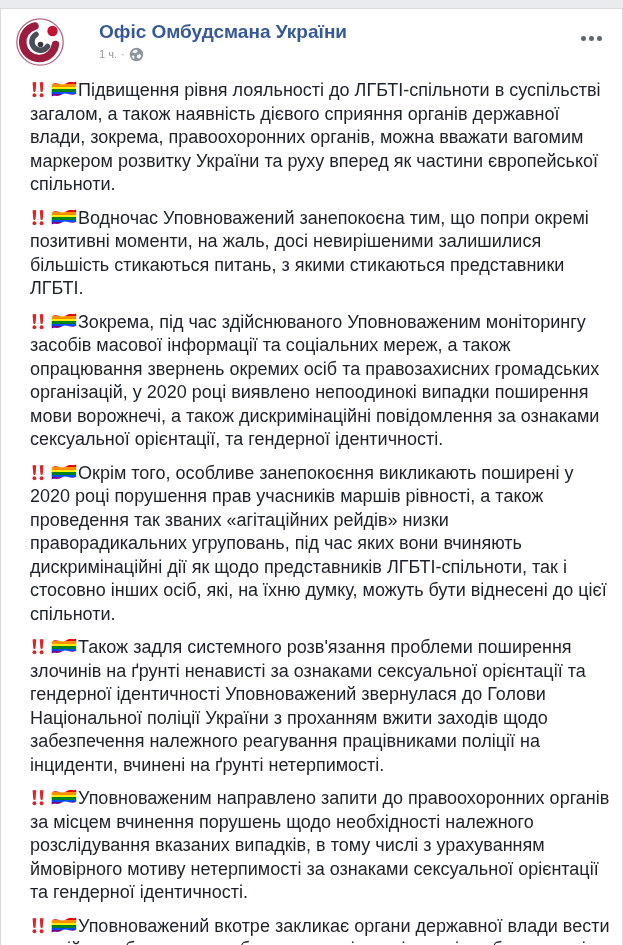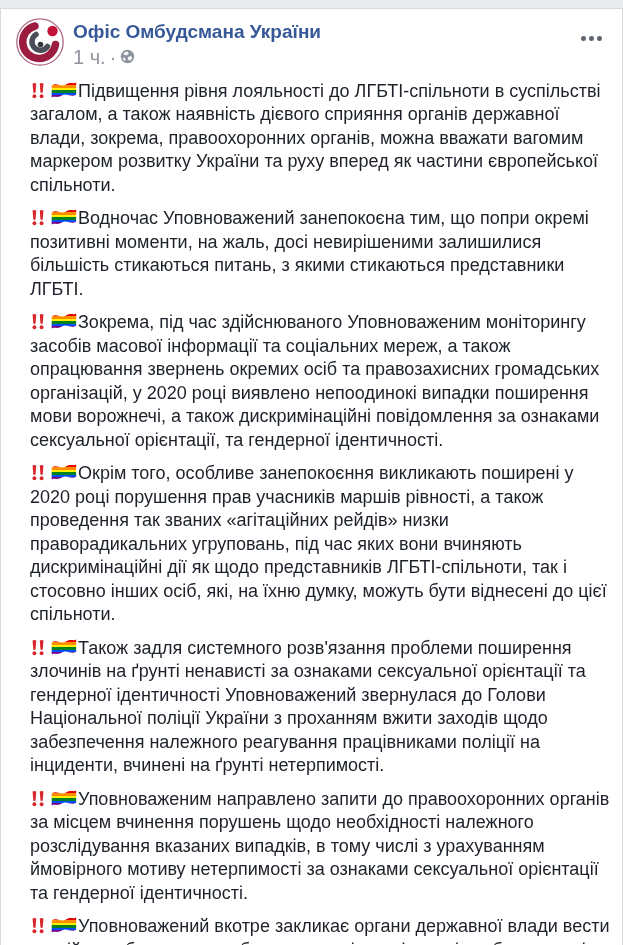--- a/index.html
+++ b/index.html
@@ -15,39 +15,40 @@
     background:#ffffff;
     border:1px solid #d8dade;
     border-bottom:none;
     min-height:960px;
     box-sizing:border-box;
   }
   .post-header {
     display:flex;
     align-items:flex-start;
     padding:9px 12px 2px 15px;
+    gap:26px;
   }
   .avatar-wrap {
     width:48px; height:48px; flex:0 0 48px;
     cursor:pointer;
   }
   .header-text { margin-left:9px; padding-top:3px; }
   .page-name {
     color:#365899;
     font-size:19px;
     font-weight:bold;
     line-height:1.15;
     cursor:pointer;
   }
   .meta-row {
     margin-top:4px;
     display:flex;
     align-items:center;
     color:#90949c;
-    font-size:20px;
+    font-size:11px;
     line-height:1;
   }
   .meta-sep { margin:0 4px; }
   .more-button {
     position:absolute;
     top:23px; right:16px;
     display:flex;
     gap:3.6px;
     padding:4px;
     cursor:pointer;

